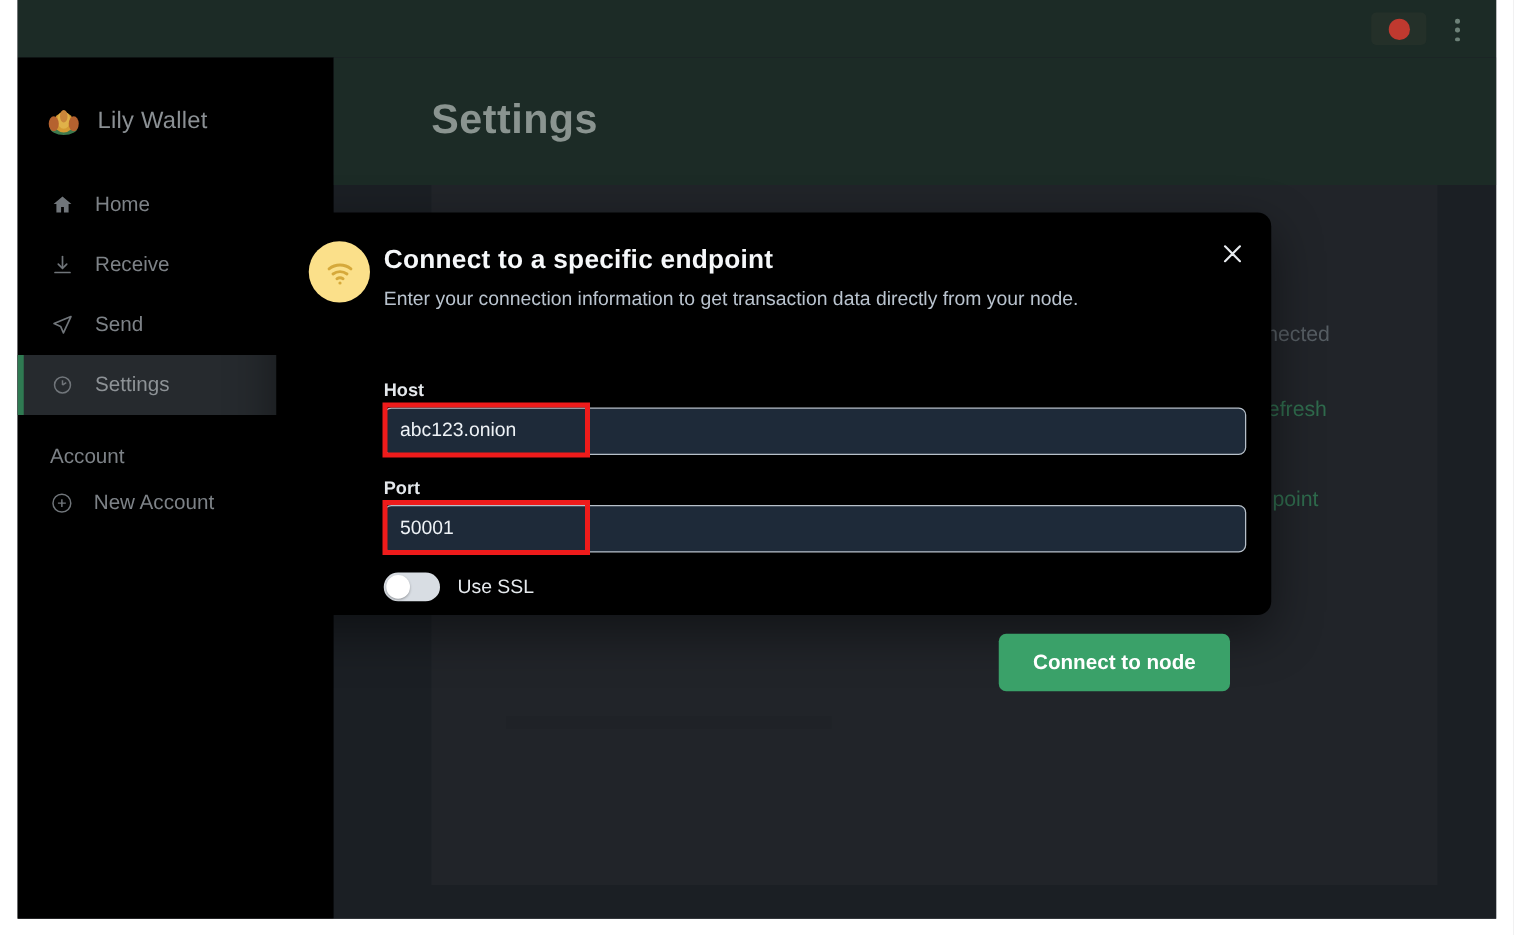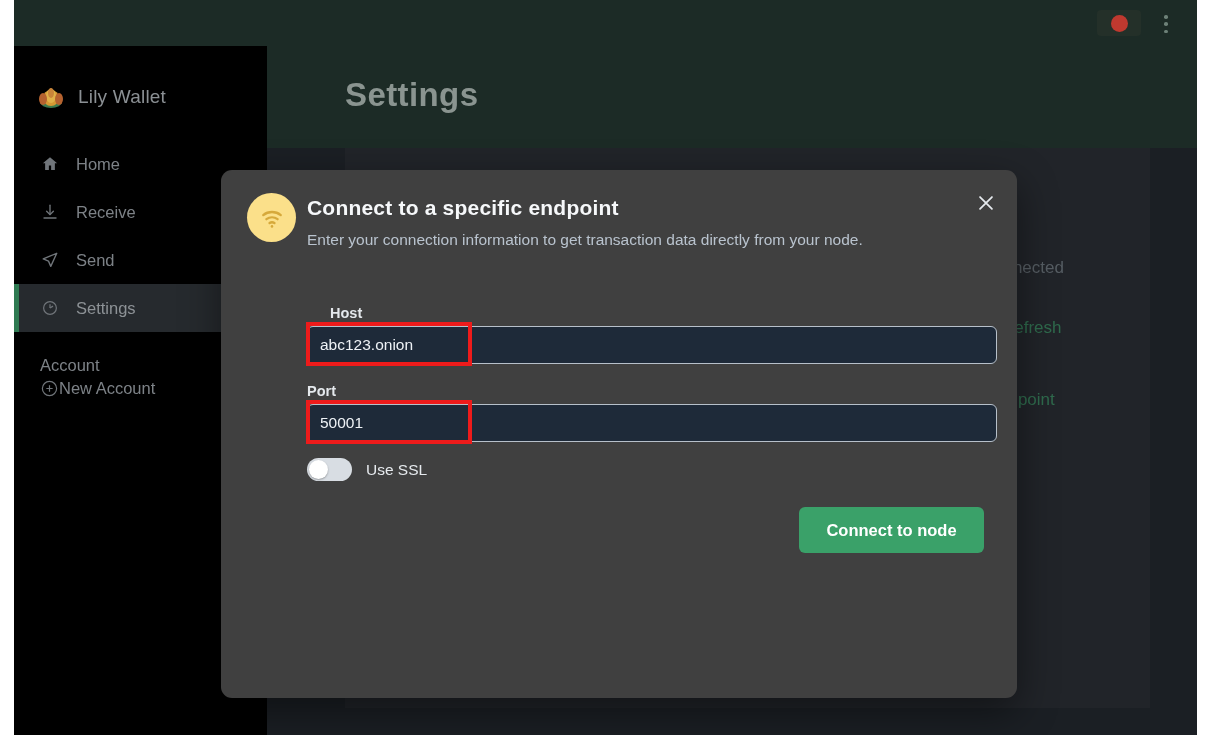--- a/index.html
+++ b/index.html
@@ -87,21 +87,21 @@
     content: ""; position: absolute; left: 0; top: 0;
     width: 5px; height: 100%;
     background: #2f7a52;
   }
   .section-label {
     margin: 24px 0 4px 26px;
     font-size: 16.5px;
     color: #7d8287;
   }
   .acct-item {
-    display: flex; 
+    display: flex; align-items: center; gap: 16px;
     height: 46px; padding-left: 26px;
     color: #7d8287; font-size: 16.5px;
   }
 
   
   .main {
     position: absolute; left: 253px; top: 46px;
     width: 930px; height: 689px;
     background: #1b1f24;
   }
@@ -138,22 +138,22 @@
   }
   .card-divider2 {
     position: absolute; left: 60px; top: 425px;
     width: 260px; height: 10px; background: #1f2227;
   }
 
   
   .modal {
     position: absolute;
     left: 207px; top: 170px;
-    width: 796px; height: 528px;
-    background: #404040;
+    width: 796px; height: 322px;
+    background: #000000;
     border-radius: 11px;
     box-shadow: 0 14px 40px rgba(0,0,0,.45);
   }
   .modal-icon {
     position: absolute; left: 26px; top: 23px;
     width: 49px; height: 49px; border-radius: 50%;
     background: #fbe08a;
     display: flex; align-items: center; justify-content: center;
   }
   .modal-title {
@@ -168,21 +168,21 @@
   .modal-close {
     position: absolute; right: 18px; top: 20px;
     width: 26px; height: 26px;
     display: flex; align-items: center; justify-content: center;
     color: #e6eaee;
   }
   .field-label {
     position: absolute; left: 86px;
     font-size: 14.5px; color: #e4e8ec; font-weight: 600;
   }
-  .field-label.host { top: 135px; margin-left: 23px; }
+  .field-label.host { top: 135px; }
   .field-label.port { top: 213px; }
   .text-input {
     position: absolute; left: 86px;
     width: 690px; height: 38px;
     background: #1e2a39;
     border: 1px solid #b7c0ca;
     border-radius: 6px;
     color: #eef2f6;
     font-size: 15.5px;
     font-family: "Liberation Sans", sans-serif;

